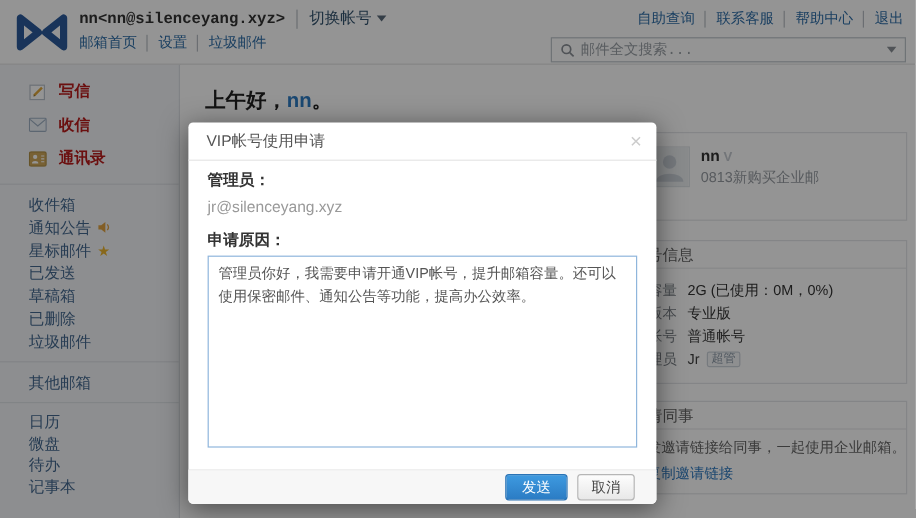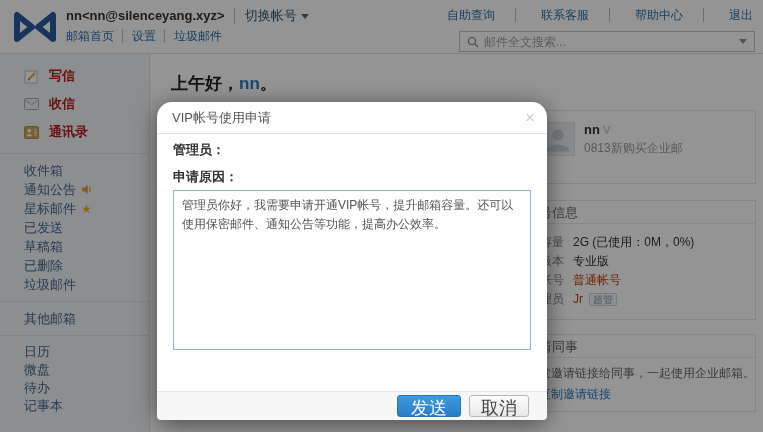--- a/index.html
+++ b/index.html
@@ -2,32 +2,32 @@
 <html><head>
 <meta charset="utf-8">
 <style>
   * { margin:0; padding:0; box-sizing:border-box; }
   html,body { background:#6e6e6e; }
   .page {
     position:relative; width:763px; height:432px; overflow:hidden;
     background:#fff; font-family:"Liberation Sans","DejaVu Sans",sans-serif;
   }
   
-  .header { position:absolute; left:0; top:0; width:100%; height:54px; background:#fff; border-bottom:1px solid #e2e2e2; }
+  .header { position:absolute; left:0; top:0; width:100%; height:54px; background:#fff; border-bottom:1px solid #e2e2e2;font-family:Liberation Mono, monospace; }
   .logo { position:absolute; left:12px; top:10px; }
   .hdr-left { position:absolute; left:66px; top:8px; }
   .hdr-row1 { font-size:13px; color:#333; height:16px; line-height:16px; }
   .hdr-user { font-weight:bold; }
   .hdr-switch { display:inline-block; margin-left:9px; padding-left:10px; border-left:1px solid #b8bec4; color:#33536e; cursor:pointer; }
   .caret { display:inline-block; width:0; height:0; border-left:4px solid transparent; border-right:4px solid transparent; border-top:5px solid #5b6b7a; margin-left:4px; vertical-align:middle; }
   .hdr-row2 { margin-top:5px; font-size:12px; height:15px; line-height:15px; }
   .hlink { color:#2f6ea8; text-decoration:none; cursor:pointer; }
   .hdr-row2 .hlink + .hlink { margin-left:8px; padding-left:9px; border-left:1px solid #b8bec4; }
   .top-links { position:absolute; right:10px; top:7px; font-size:12px; }
-  .top-links .hlink + .hlink { margin-left:20px; padding-left:25px; border-left:1px solid #b8bec4; }
+  .top-links .hlink + .hlink { margin-left:8px; padding-left:9px; border-left:1px solid #b8bec4; }
   .searchbox { position:absolute; right:8px; top:31px; width:296px; height:21px; border:1px solid #bfc6cc; background:#fff; display:flex; align-items:center; padding:0 7px; }
   .searchbox input { flex:1; border:none; outline:none; background:transparent; font-size:12px; color:#3b82f6; margin-left:5px; font-family:inherit; }
   .searchbox input::placeholder { color:#9aa0a6; }
   .search-caret { width:0; height:0; border-left:4px solid transparent; border-right:4px solid transparent; border-top:5px solid #8a9096; }
   
   .sidebar { position:absolute; left:0; top:54px; width:150px; bottom:0; background:#f3f5f8; border-right:1px solid #dde1e5; padding-top:8px; }
   .s-action { height:28px; display:flex; align-items:center; padding-left:24px; font-size:13px; font-weight:bold; color:#b91c1c; cursor:pointer; }
   .s-action .ico { width:15px; margin-right:10px; display:inline-flex; }
   .sdivider { height:1px; background:#dfe3e7; margin:7px 0; }
   .s-item { height:19px; line-height:19px; padding-left:24px; font-size:13px; color:#44688f; cursor:pointer; white-space:nowrap; }
@@ -46,37 +46,37 @@
   .p-info { margin-left:9px; }
   .p-name { font-size:13px; font-weight:bold; color:#333; }
   .vmark { color:#c5cad1; font-weight:bold; font-size:11px; margin-left:3px; }
   .p-org { color:#979ca2; margin-top:3px; }
   .card2 { margin-top:16px; }
   .card-title { height:23px; line-height:23px; border-bottom:1px solid #e8eaec; color:#666; font-size:13px; padding-left:1px; }
   .rows { padding:9px 0 10px; }
   .row { display:flex; height:19px; line-height:19px; }
   .row-label { width:39px; text-align:right; color:#7b8187; flex:0 0 auto; }
   .row-value { margin-left:9px; color:#333; display:flex; align-items:center; }
-  .linkish { color:#c2410c; cursor:pointer; }
+  .linkish { color:#404040; cursor:pointer; }
   .adm-badge { font-size:10px; color:#8a97a5; border:1px solid #ccd3da; background:#f4f6f8; padding:0 3px; height:13px; line-height:12px; margin-left:6px; border-radius:2px; }
   .card3 { margin-top:14px; padding-bottom:8px; }
   .invite-text { margin:7px 0 0 14px; color:#666; }
   .invite-link { margin:4px 0 0 14px; color:#2f7ac0; cursor:pointer; }
   
   .overlay { position:absolute; inset:0; background:rgba(0,0,0,0.42); z-index:40; }
-  .modal { position:absolute; left:157px; top:102px; width:390px; height:318px; background:#fff; border-radius:15px; box-shadow:0 4px 22px rgba(0,0,0,0.5); z-index:50; }
+  .modal { position:absolute; left:157px; top:102px; width:390px; height:318px; background:#fff; border-radius:4px; box-shadow:0 4px 22px rgba(0,0,0,0.5); z-index:50; }
   .modal-title { height:32px; line-height:32px; padding-left:15px; font-size:13px; color:#555; border-bottom:1px solid #e5e5e5; }
   .modal-close { position:absolute; top:6px; right:12px; font-size:17px; color:#ccc; cursor:pointer; line-height:20px; }
   .modal-body { padding:8px 16px 0; }
   .m-label { font-size:13px; font-weight:bold; color:#333; height:15px; line-height:15px; }
   .m-email { font-size:13px; color:#999; margin-top:8px; height:15px; line-height:15px; }
   .m-label2 { margin-top:12px; }
   .m-textarea { display:block; margin-top:6px; width:358px; height:160px; border:1px solid #8fb6dc; padding:5px 8px; font-size:12px; color:#555; line-height:1.55; resize:none; font-family:inherit; outline:none; }
   .modal-footer { position:absolute; left:0; right:0; bottom:0; height:29px; background:#f7f7f7; border-top:1px solid #e6e6e6; border-radius:0 0 4px 4px; display:flex; justify-content:flex-end; align-items:center; padding-right:18px; }
-  .btn { height:22px; font-size:18px; border-radius:3px; cursor:pointer; font-family:inherit; }
+  .btn { height:22px; font-size:12px; border-radius:3px; cursor:pointer; font-family:inherit; }
   .btn-send { padding:0 13px; background:linear-gradient(#3e9ae0,#2b7cc4); border:1px solid #2a73b5; color:#fff; }
   .btn-cancel { padding:0 11px; background:linear-gradient(#fdfdfd,#e8e8e8); border:1px solid #b6b6b6; color:#444; margin-left:8px; }
 </style>
 </head>
 <body>
 
 <div class="page">
 
   <div class="header">
     <svg class="logo" width="46" height="34" viewBox="0 0 46 34">
@@ -215,20 +215,21 @@
     </div>
   </div>
 
   <div class="overlay"></div>
 
   <div class="modal">
     <div class="modal-title">VIP帐号使用申请</div>
     <span class="modal-close">×</span>
     <div class="modal-body">
       <div class="m-label">管理员：</div>
+      <div class="m-email">jr@silenceyang.xyz</div>
       <div class="m-label m-label2">申请原因：</div>
       <textarea class="m-textarea" style="">管理员你好，我需要申请开通VIP帐号，提升邮箱容量。还可以使用保密邮件、通知公告等功能，提高办公效率。</textarea>
     </div>
     <div class="modal-footer">
       <button class="btn btn-send">发送</button>
       <button class="btn btn-cancel">取消</button>
     </div>
   </div>
 
 </div>

